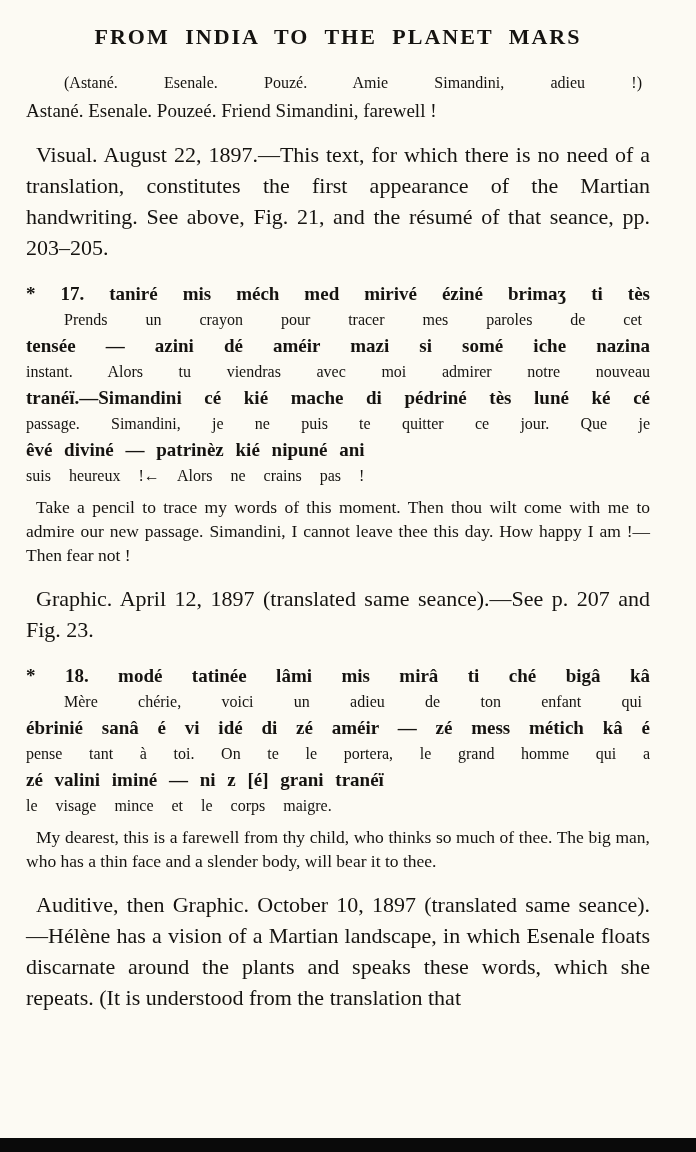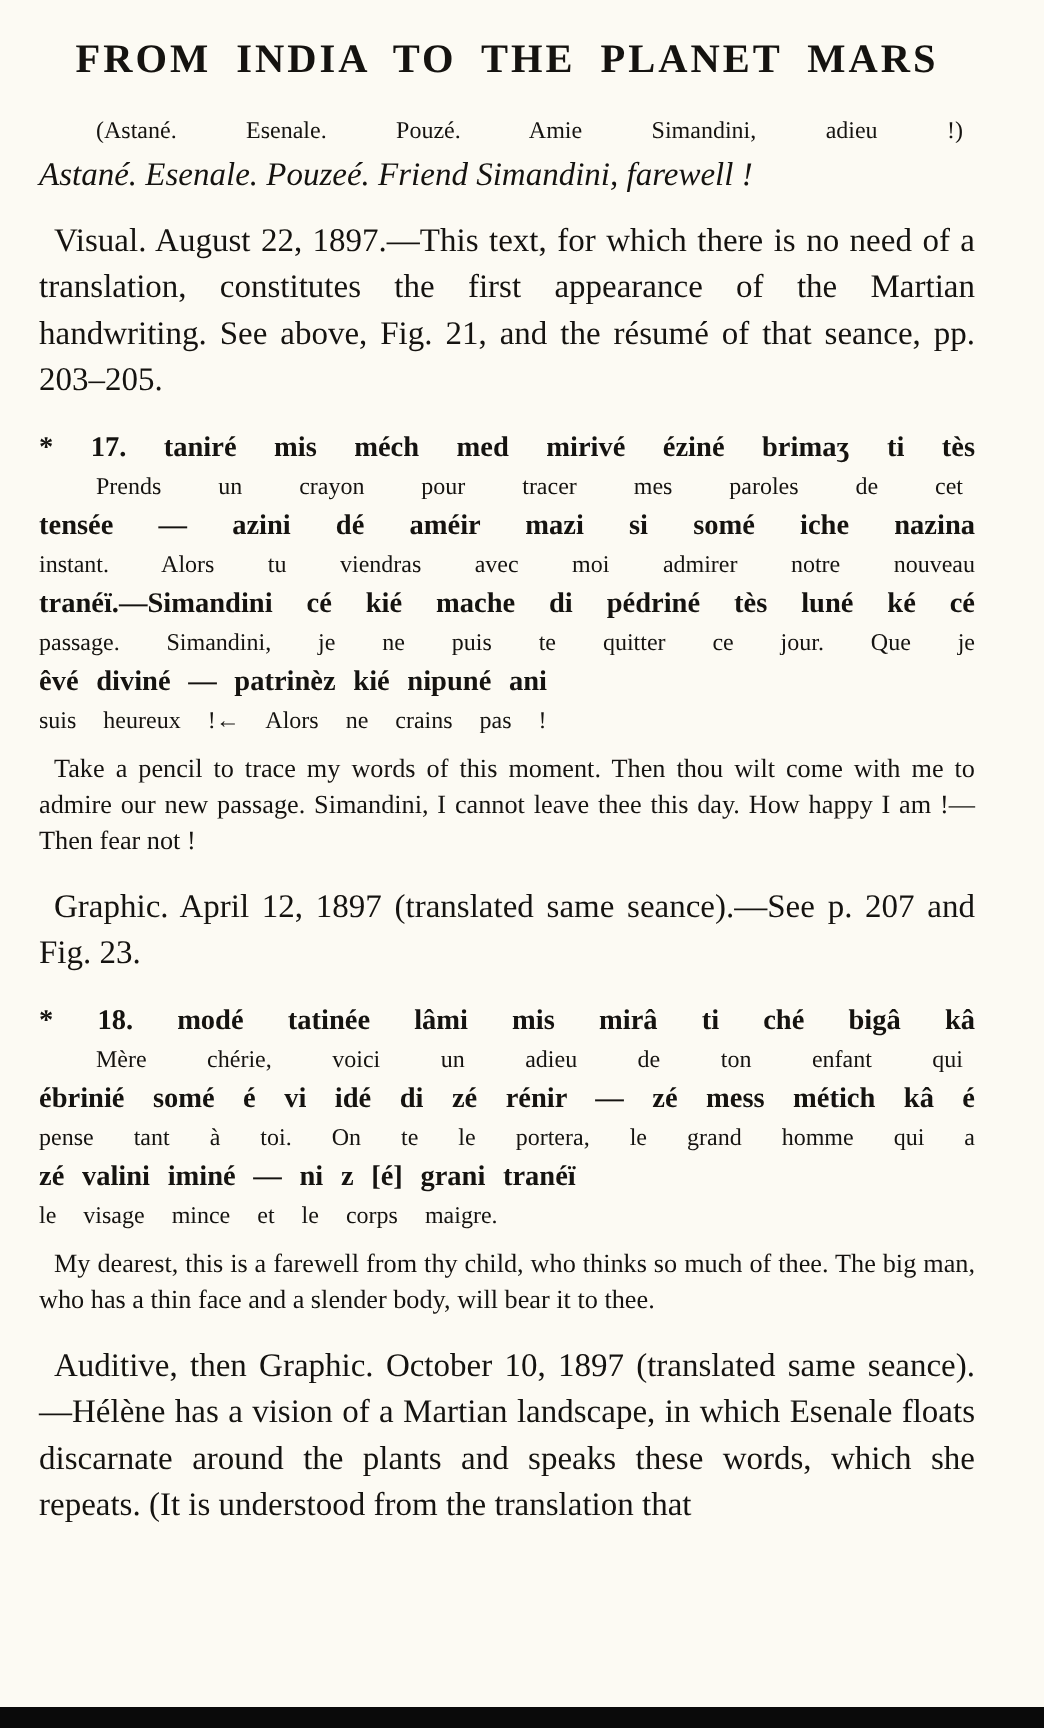--- a/index.html
+++ b/index.html
@@ -10,21 +10,21 @@
     background: #fcfaf3;
     position: relative;
     overflow: hidden;
     font-family: "Liberation Serif", serif;
     color: #151310;
     box-sizing: border-box;
   }
   .content { padding: 18px 46px 0 26px; }
 
   .title {
-    font-size: 27px;
+    font-size: 22px;
     font-weight: 600;
     letter-spacing: 2px;
     word-spacing: 8px;
     text-align: center;
     margin: 6px 0 20px 0;
   }
 
   .entry { margin: 0 0 4px 0; }
 
   .m-line {
@@ -37,24 +37,23 @@
     font-size: 16px;
     line-height: 26px;
     margin: 0;
   }
   .just { text-align: justify; text-align-last: justify; }
   .indent-f { padding-left: 38px; padding-right: 8px; }
   .loose   { text-align: left; word-spacing: 7px; }
   .loose-f { text-align: left; word-spacing: 14px; }
 
   .e-line {
-    font-size: 22px;
+    font-size: 19px;
     line-height: 25px;
     margin: 2px 0 0 0;
-    font-style: italic;
   }
   .e-para {
     font-size: 17.5px;
     line-height: 24px;
     text-align: justify;
     text-indent: 10px;
     margin: 6px 0 0 0;
   }
 
   .para {
@@ -105,21 +104,21 @@
       <p class="m-line loose">êvé diviné — patrinèz kié nipuné ani</p>
       <p class="f-line loose-f">suis heureux !← Alors ne crains pas !</p>
       <p class="e-para">Take a pencil to trace my words of this moment. Then thou wilt come with me to admire our new passage. Simandini, I cannot leave thee this day. How happy I am !—Then fear not !</p>
     </section>
 
     <p class="para">Graphic. April 12, 1897 (translated same seance).—See p. 207 and Fig. 23.</p>
 
     <section class="entry">
       <p class="m-line just">* 18. modé tatinée lâmi mis mirâ ti ché bigâ kâ</p>
       <p class="f-line just indent-f">Mère chérie, voici un adieu de ton enfant qui</p>
-      <p class="m-line just">ébrinié somé é vi idé di zé rénir — zé mess métich kâ é</p>
+      <p class="m-line just">ébrinié sanâ é vi idé di zé améir — zé mess métich kâ é</p>
       <p class="f-line just">pense tant à toi. On te le portera, le grand homme qui a</p>
       <p class="m-line loose">zé valini iminé — ni z [é] grani tranéï</p>
       <p class="f-line loose-f">le visage mince et le corps maigre.</p>
       <p class="e-para">My dearest, this is a farewell from thy child, who thinks so much of thee. The big man, who has a thin face and a slender body, will bear it to thee.</p>
     </section>
 
     <p class="para">Auditive, then Graphic. October 10, 1897 (translated same seance).—Hélène has a vision of a Martian landscape, in which Esenale floats discarnate around the plants and speaks these words, which she repeats. (It is understood from the translation that</p>
 
   </div>
 

